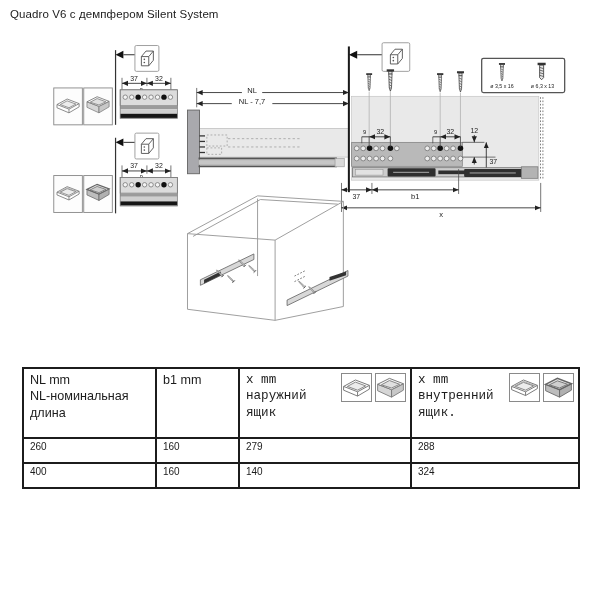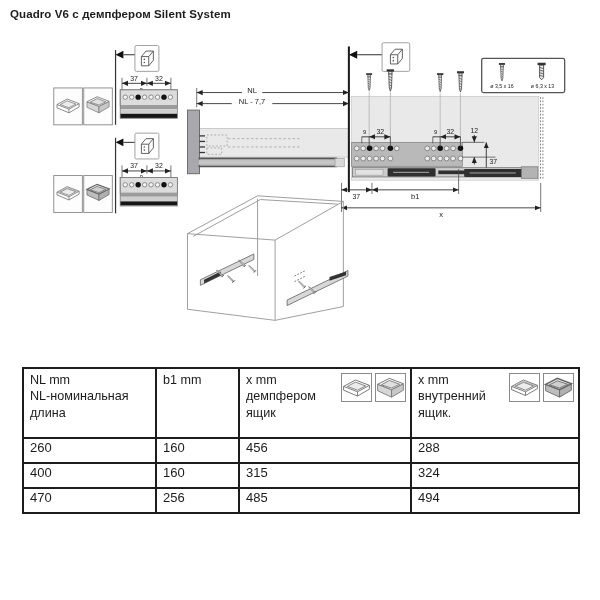--- a/index.html
+++ b/index.html
@@ -1,30 +1,30 @@
 <!DOCTYPE html>
 <html><head>
 <meta charset="utf-8">
 <style>
   html,body{margin:0;padding:0;background:#fff;}
   .page{width:600px;height:600px;position:relative;background:#fff;overflow:hidden;
         font-family:"Liberation Sans", sans-serif;color:#1c1c1c;}
-  .title{position:absolute;left:10px;top:8px;font-size:11.5px;font-weight:bold;letter-spacing:.1px;}
+  .title{position:absolute;left:10px;top:8px;font-size:11.5px;font-weight:normal;letter-spacing:.1px;}
   svg.diagram{position:absolute;left:0;top:28px;}
   svg text{font-family:"Liberation Sans", sans-serif;fill:#222;}
   .dim{font-size:7.5px;}
   .dim-s{font-size:6.3px;}
   .dim-m{font-size:8.2px;}
   .legend-t{font-size:5.7px;}
   table.dims{position:absolute;left:22px;top:367px;border-collapse:collapse;table-layout:fixed;}
   table.dims th, table.dims td{border:2px solid #1c1c1c;text-align:left;vertical-align:top;
         font-weight:normal;}
   table.dims th{padding:3px 4px 3px 6px;font-size:12.6px;line-height:1.3;height:62px;}
-  table.dims td{font-size:13px;padding:2px 4px 2px 6px;height:19px;line-height:1.15;}
-  .hdr-flex{display:flex;justify-content:space-between;align-items:flex-start;gap:4px;}
+  table.dims td{font-size:10px;padding:2px 4px 2px 6px;height:19px;line-height:1.15;}
+  .hdr-flex{display:flex;justify-content:space-between;align-items:flex-start;gap:4px;font-family:Liberation Mono, monospace;}
   .hdr-icons{display:flex;gap:3px;flex-shrink:0;margin-top:1px;}
   .hdr-icons svg{border:1px solid #8a8a8a;background:#fff;display:block;}
 </style>
 </head>
 <body>
 
 <div class="page">
 
   <div class="title">Quadro V6 с демпфером Silent System</div>
 
@@ -371,21 +371,21 @@
           <div>NL-номинальная</div>
           <div>длина</div>
         </th>
         <th>
           <div>b1 mm</div>
         </th>
         <th>
           <div class="hdr-flex">
             <div>
               <div>x mm</div>
-              <div>демпфером</div>
+              <div>наружний</div>
               <div>ящик</div>
             </div>
             <div class="hdr-icons">
               <svg width="29" height="27" viewBox="0 0 27 23">
                   <use href="#pictoA" x="0.5" y="2.5"></use>
                 </svg>
               <svg width="29" height="27" viewBox="0 0 27 23">
                   <use href="#pictoB" x="0.5" y="1.5"></use>
                 </svg>
             </div>
@@ -407,30 +407,24 @@
                 </svg>
             </div>
           </div>
         </th>
       </tr>
     </thead>
     <tbody>
       <tr>
         <td>260</td>
         <td>160</td>
-        <td>456</td>
+        <td>279</td>
         <td>288</td>
       </tr>
       <tr>
         <td>400</td>
         <td>160</td>
-        <td>315</td>
+        <td>140</td>
         <td>324</td>
-      </tr>
-      <tr>
-        <td>470</td>
-        <td>256</td>
-        <td>485</td>
-        <td>494</td>
       </tr>
     </tbody>
   </table>
 </div>
 
 </body></html>

